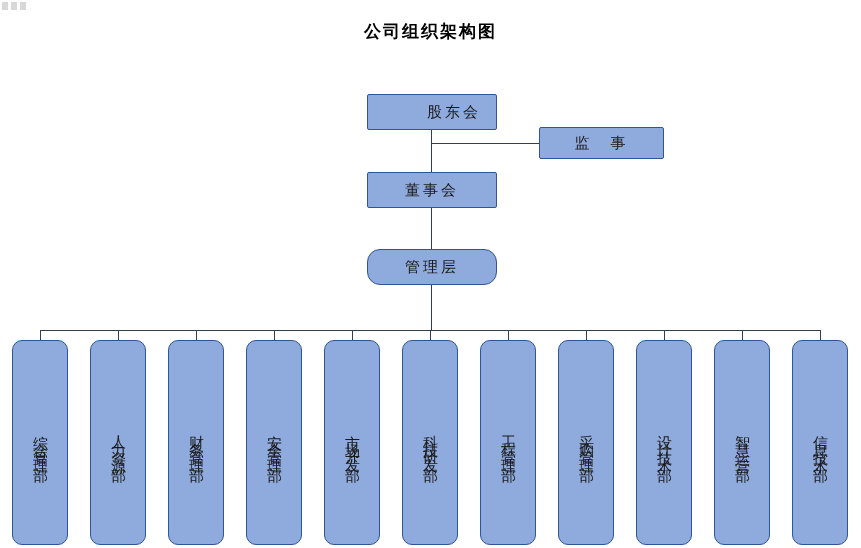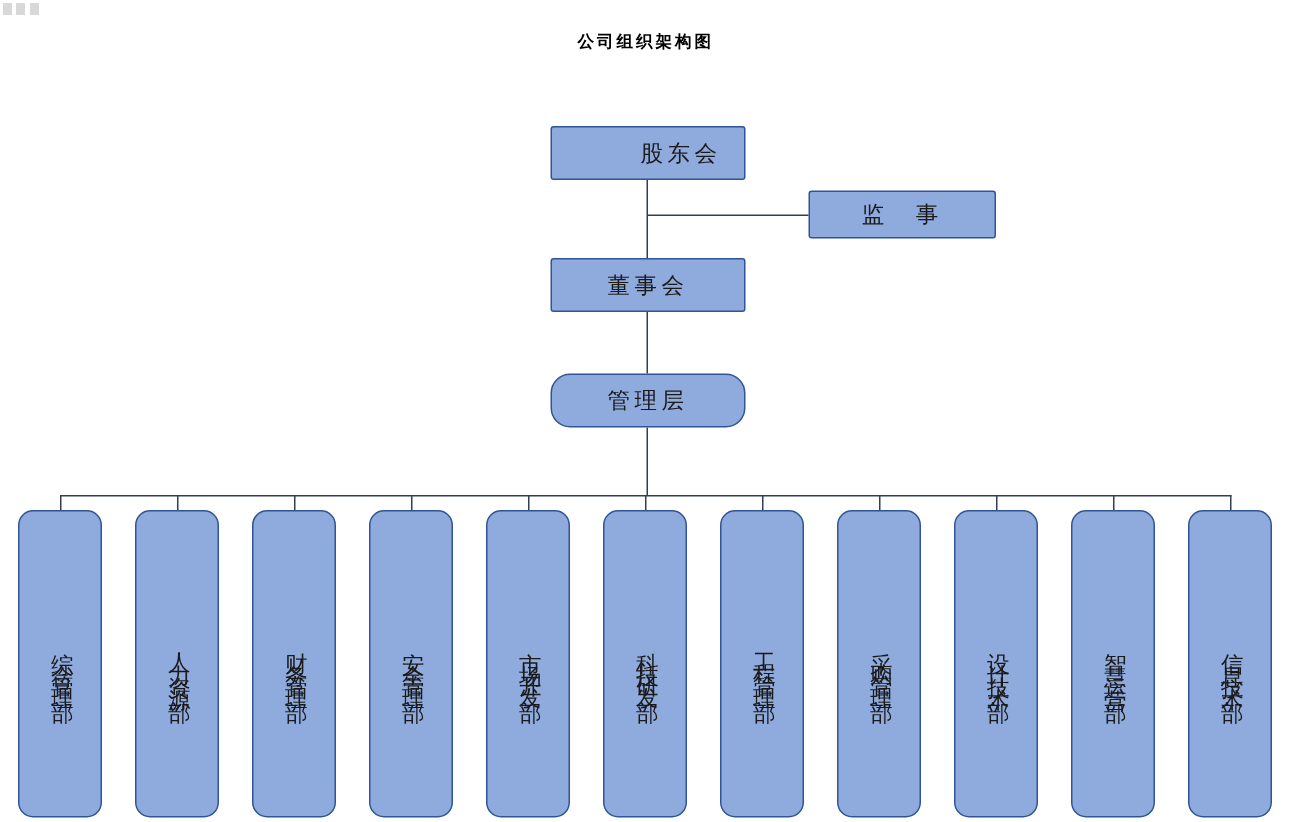--- a/index.html
+++ b/index.html
@@ -9,21 +9,21 @@
     background:#ffffff;
     overflow:hidden;
     font-family:"Liberation Serif", serif;
   }
   .chart-title{
     position:absolute;
     top:20px;left:0;width:100%;
     text-align:center;
     font-family:"Liberation Sans", sans-serif;
     font-weight:bold;
-    font-size:11px;
+    font-size:17px;
     letter-spacing:2px;
     color:#000;
     margin:0;
   }
   .corner-artifact{
     position:absolute;
     top:2px;left:2px;
     width:26px;height:8px;
     opacity:.55;
     background:repeating-linear-gradient(90deg,#b9b9b9 0 6px,transparent 6px 9px);
@@ -36,21 +36,21 @@
     border:1px solid var(--box-border);
     border-radius:2px;
     display:flex;
     align-items:center;
     justify-content:center;
     font-size:15px;
     letter-spacing:3px;
     color:#1a1a1a;
   }
   .node-top{left:367px;width:130px;height:36px;}
-  .node-shareholders{top:84px;padding-left:44px;}
+  .node-shareholders{top:94px;padding-left:44px;}
   .node-board{top:172px;}
   .node-management{top:249px;border-radius:13px;}
   .node-supervisor{left:539px;top:127px;width:125px;height:32px;}
   .dept{
     position:absolute;
     box-sizing:border-box;
     top:340px;
     width:56px;height:205px;
     left:calc(12px + var(--i) * 78px);
     background:var(--box-fill);

